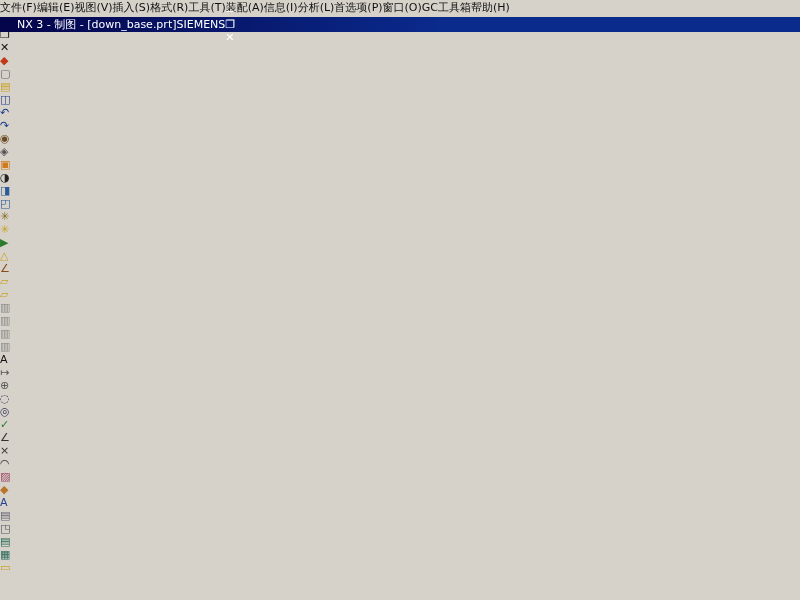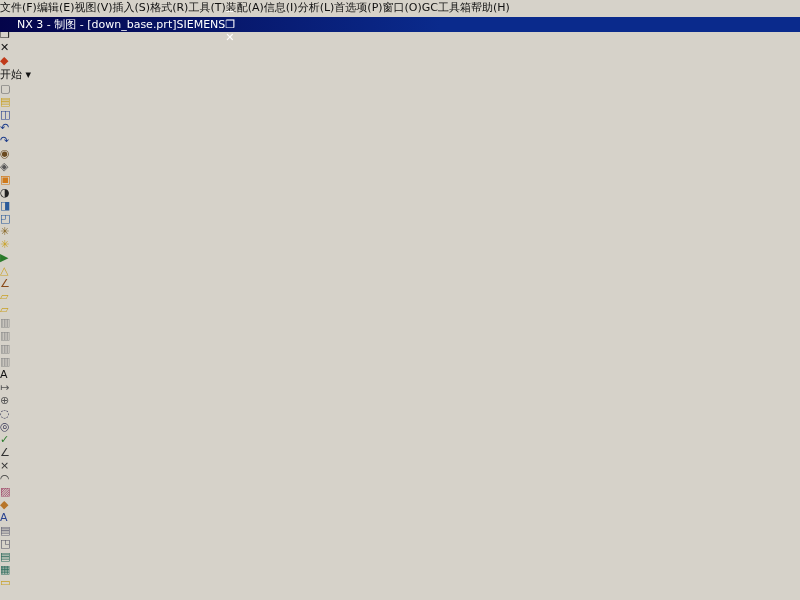--- a/index.html
+++ b/index.html
@@ -69,21 +69,20 @@
     <div class="winbtns">
       <div class="winbtn">−</div>
       <div class="winbtn">❐</div>
       <div class="winbtn">✕</div>
     </div>
   </div>
 
   <div id="rowA" class="toolrow">
       <div class="grip"></div>
       <div class="tb" style="color: rgb(192, 58, 26);">◆</div>
-      <div class="tbtext">开始 ▾</div>
       <div class="tsep"></div>
       <div class="tb" style="color: rgb(102, 102, 102);">▢</div>
       <div class="tb" style="color: rgb(201, 162, 39);">▤</div>
       <div class="tb" style="color: rgb(40, 65, 143);">◫</div>
       <div class="tsep"></div>
       <div class="tb" style="color: rgb(26, 58, 138);">↶</div>
       <div class="tb" style="color: rgb(26, 58, 138);">↷</div>
       <div class="tsep"></div>
       <div class="tb" style="color: rgb(106, 74, 32);">◉</div>
       <div class="tsep"></div>

